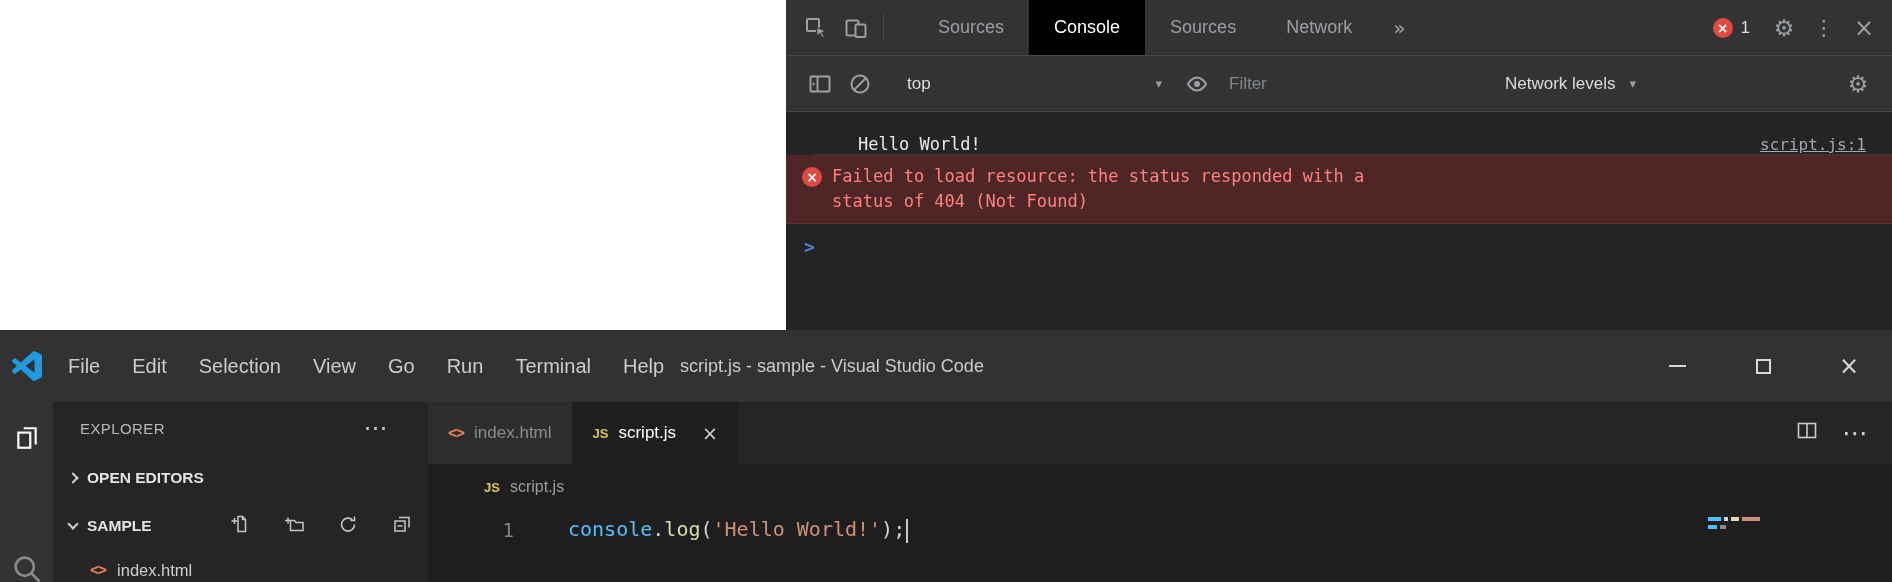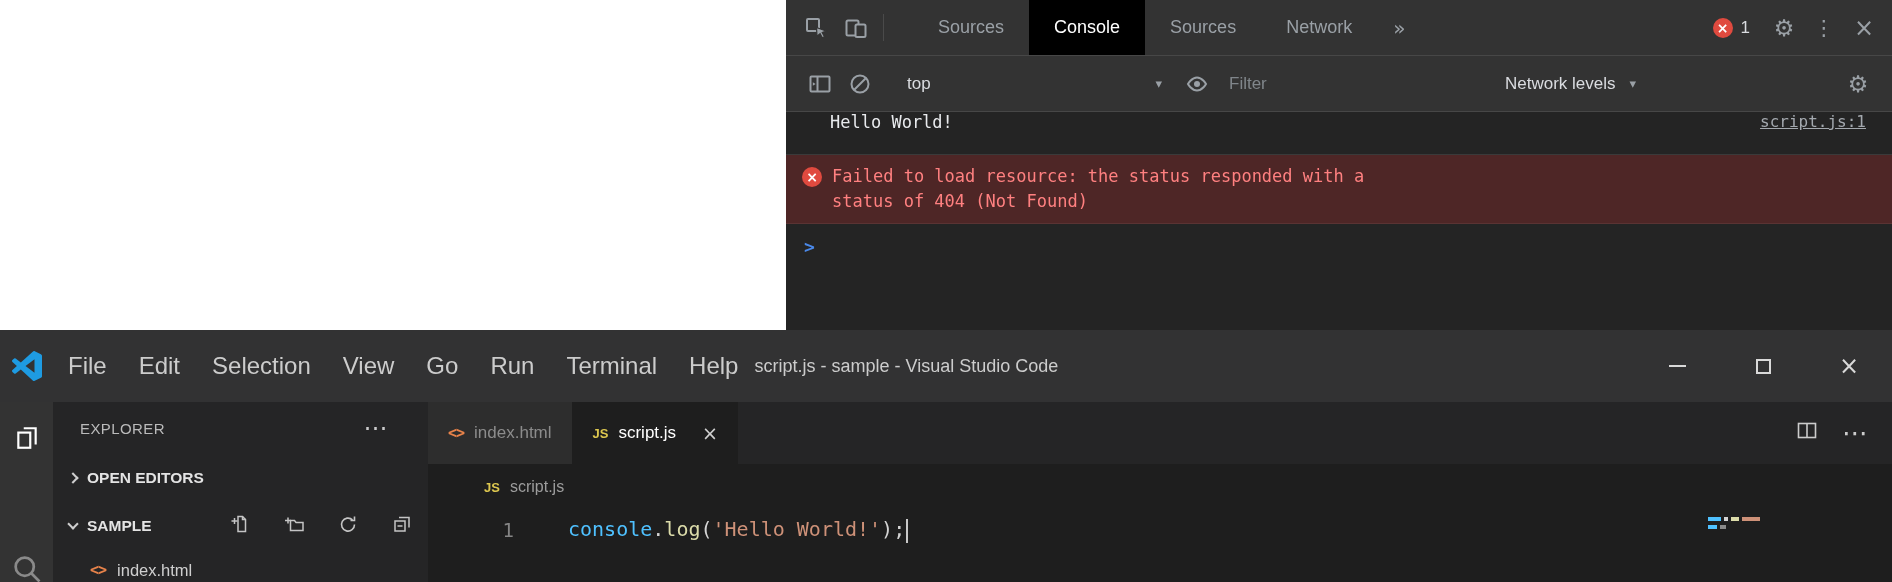--- a/index.html
+++ b/index.html
@@ -29,34 +29,34 @@
 
   .dt-toolbar2 { height: 56px; background: #333333; border-bottom: 1px solid #474747; display: flex; align-items: center; padding: 0 14px; color: #dadce0; }
   .dt-ctx { width: 255px; display: flex; justify-content: space-between; align-items: center; margin-left: 12px; font-size: 17px; color: #dadce0; }
   .caret { font-size: 13px; color: #9aa0a6; }
   .dt-filter { margin-left: 12px; width: 245px; background: transparent; border: none; outline: none; color: #dadce0; font-size: 17px; font-family: inherit; }
   .dt-filter::placeholder { color: #80868b; }
   .dt-levels { display: flex; align-items: center; gap: 14px; margin-left: 16px; margin-right: 10px; font-size: 17px; color: #dadce0; }
   .gear-right { margin-left: auto; }
 
   .dt-console { font-family: "DejaVu Sans Mono", monospace; font-size: 17px; }
-  .row-log { height: 43px; display: flex; align-items: flex-start; padding: 0 26px 0 44px; border-bottom: 1px solid #3a3a3a; color: #e8eaed; }
+  .row-log { height: 43px; display: flex; align-items: flex-end; padding: 0 26px 0 44px; border-bottom: 1px solid #3a3a3a; color: #e8eaed; margin-left: 28px; }
   .src-link { margin-left: auto; color: #a3a8ae; text-decoration: underline; font-size: 16px; cursor: pointer; }
   .row-error { background: #4e2626; display: flex; align-items: flex-start; padding: 9px 26px 9px 16px; border-bottom: 1px solid #5a3333; color: #ff8080; line-height: 25px; }
   .err-dot { width: 20px; height: 20px; margin: 3px 10px 0 0; flex: none; border-radius: 50%; background: #e04a3f; color: #fff; font: 700 14px/20px "DejaVu Sans", sans-serif; text-align: center; }
   .row-error .src-link { color: #ff8080; white-space: nowrap; padding-left: 20px; }
   .row-prompt { padding: 12px 0 0 18px; }
   .prompt { color: #4a88e8; font-weight: 700; font-size: 18px; }
 
   
   .vscode { position: absolute; top: 330px; left: 0; width: 1892px; height: 252px; background: #1e1e1e; }
   .vs-titlebar { height: 72px; background: #323233; display: flex; align-items: center; color: #cccccc; }
   .vs-logo { width: 30px; height: 30px; margin: 0 10px 0 12px; flex: none; }
   .vs-menus { display: flex; }
-  .vs-menu { padding: 0 16px; font-size: 24px; color: #cccccc; cursor: default; }
+  .vs-menu { padding: 0 16px; font-size: 20px; color: #cccccc; cursor: default; }
   .vs-title { flex: 1; text-align: left; font-size: 18px; white-space: nowrap; overflow: hidden; color: #cccccc; }
   .vs-winctrls { display: flex; height: 100%; flex: none; }
   .vs-wc { width: 86px; display: flex; align-items: center; justify-content: center; color: #d9d9d9; font-size: 24px; }
   .glyph-min { width: 17px; height: 2px; background: #d9d9d9; }
   .glyph-max { width: 15px; height: 15px; border: 2px solid #d9d9d9; }
 
   .vs-body { display: flex; height: 180px; }
   .vs-activity { width: 53px; background: #333333; position: relative; flex: none; }
   .vs-act-item { height: 72px; display: flex; align-items: center; justify-content: center; }
   .vs-act-search { position: absolute; top: 150px; left: 0; width: 53px; display: flex; justify-content: center; }

